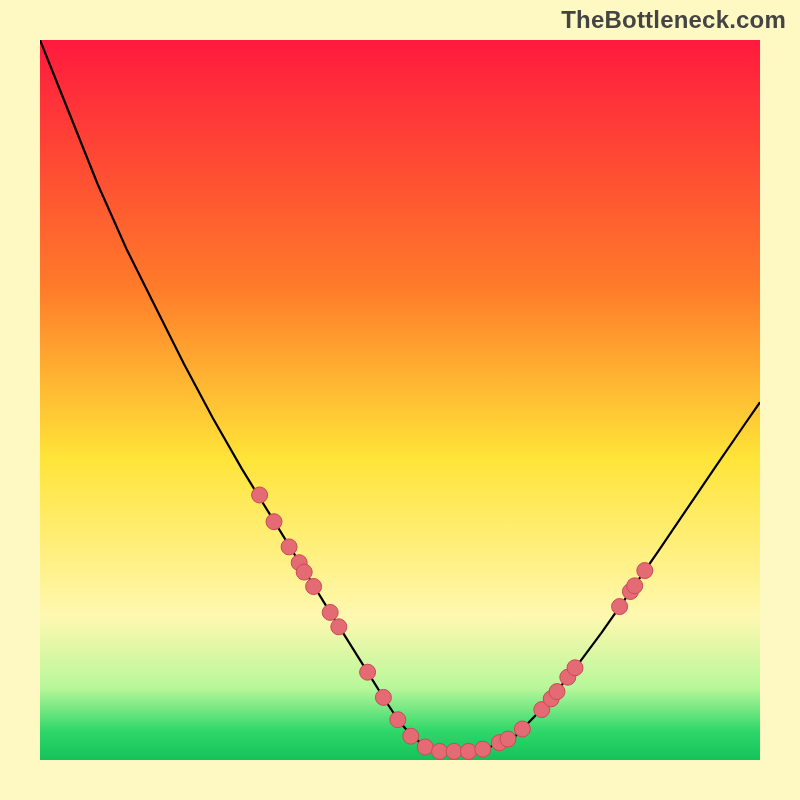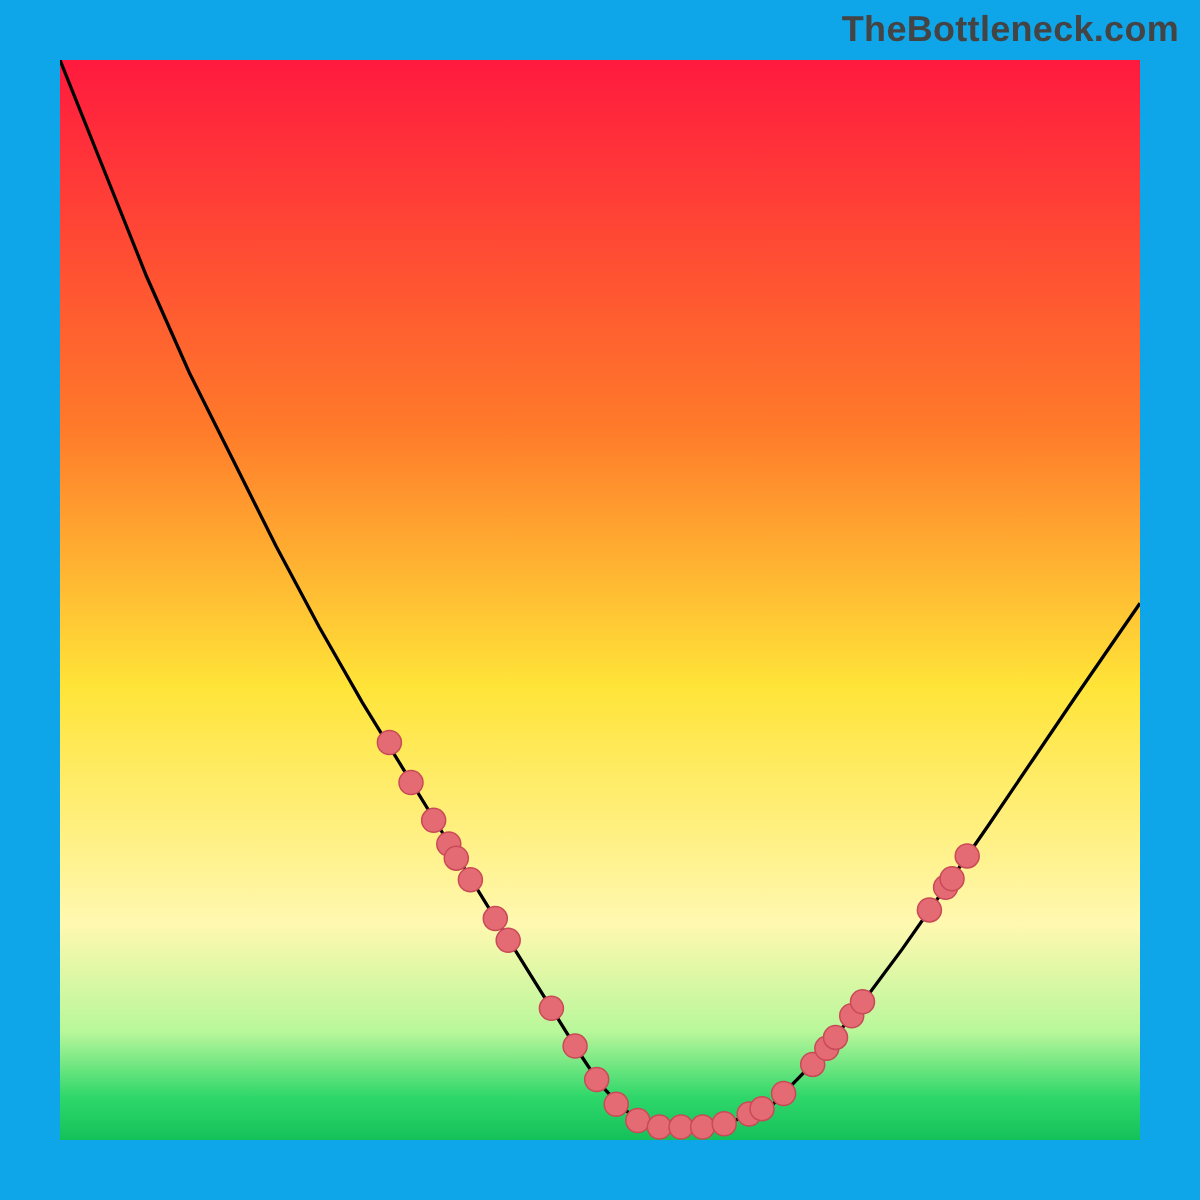--- a/index.html
+++ b/index.html
@@ -8,21 +8,21 @@
     width: 800px;
     height: 800px;
     overflow: hidden;
     background: #000;
     font-family: Arial, Helvetica, sans-serif;
   }
   .frame {
     position: relative;
     width: 800px;
     height: 800px;
-    background: #0ea5e9;
+    background: #fef9c3;
   }
   .watermark {
     position: absolute;
     top: 6px;
     right: 14px;
     color: #444;
     font-size: 24px;
     font-weight: 600;
     letter-spacing: 0.2px;
     user-select: none;

